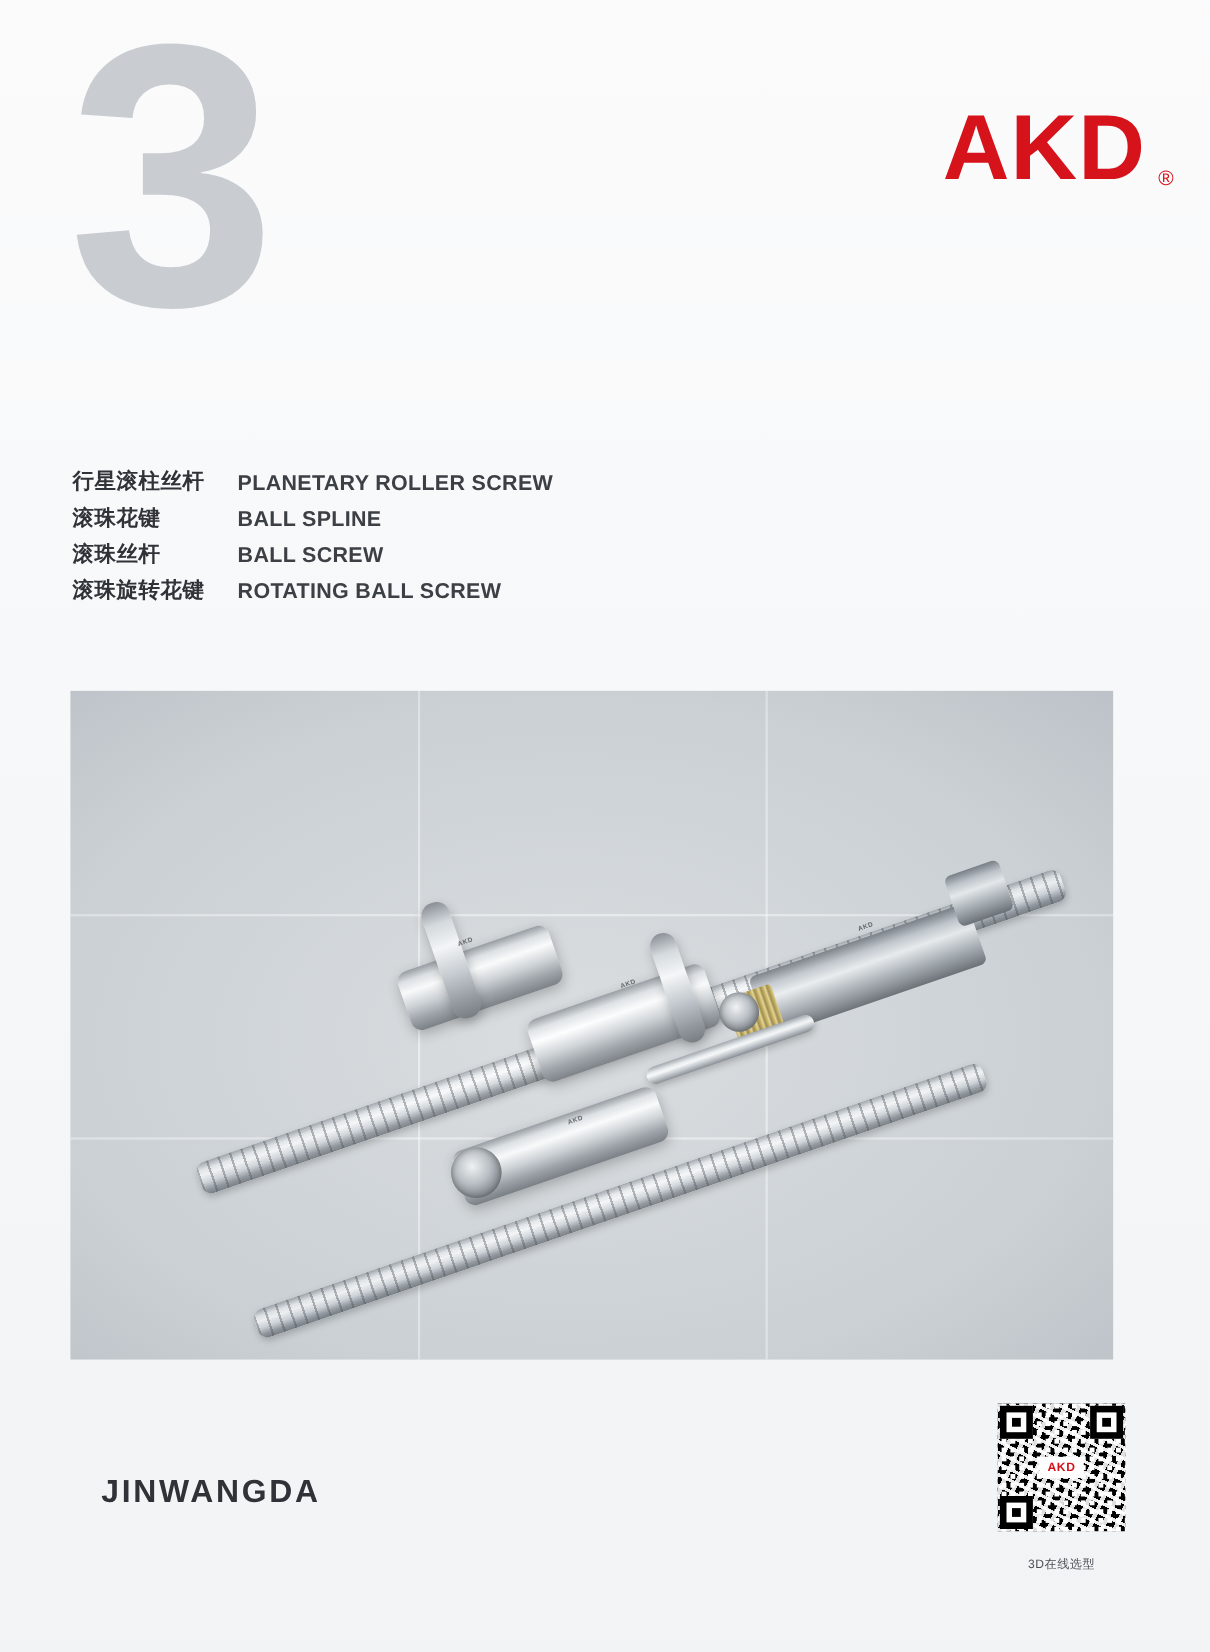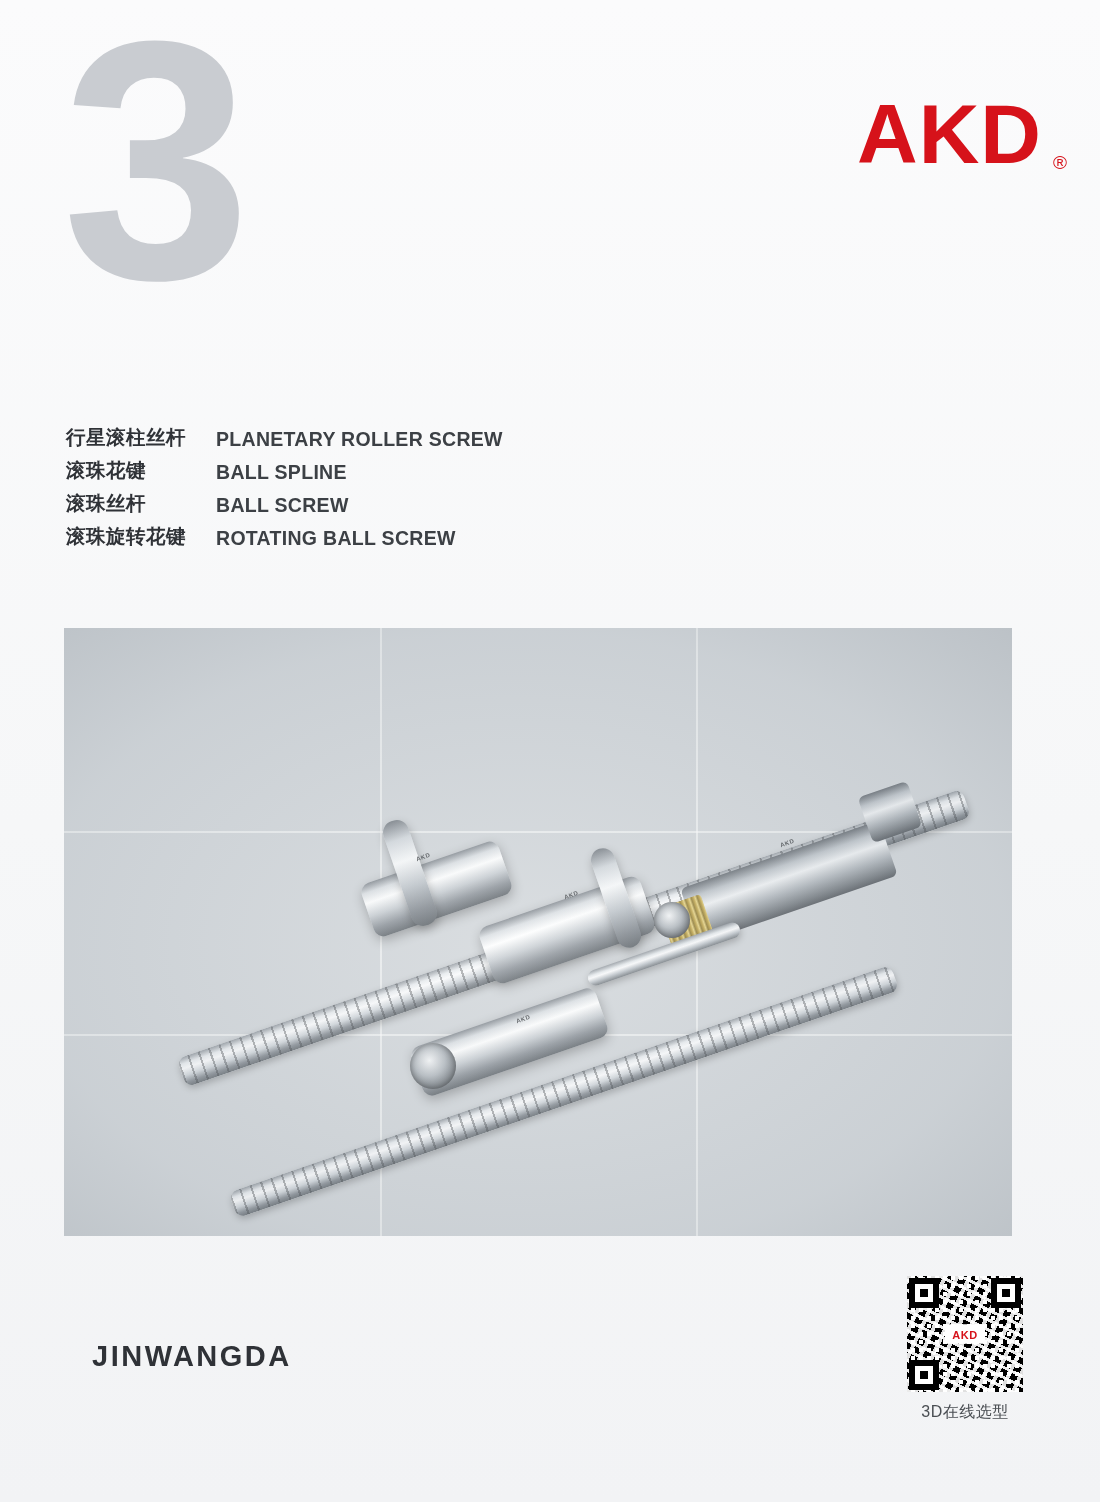--- a/index.html
+++ b/index.html
@@ -223,22 +223,22 @@
     left: 50%; top: 50%;
     transform: translate(-50%, -50%);
     width: 40px; height: 19px;
     background: #ffffff;
     border: 1.5px solid #ffffff;
     display: flex; align-items: center; justify-content: center;
     font-size: 11px; font-weight: 700; color: #d6121a;
     letter-spacing: 0.5px;
   }
   .qr-caption {
-    margin-top: 10px;
-    font-size: 16px;
+    margin-top: 22px;
+    font-size: 11px;
     color: #4a4e53;
     letter-spacing: 0.5px;
   }
 </style>
 </head>
 <body>
 
 <div class="page">
 
   <div class="chapter-number">3</div>

